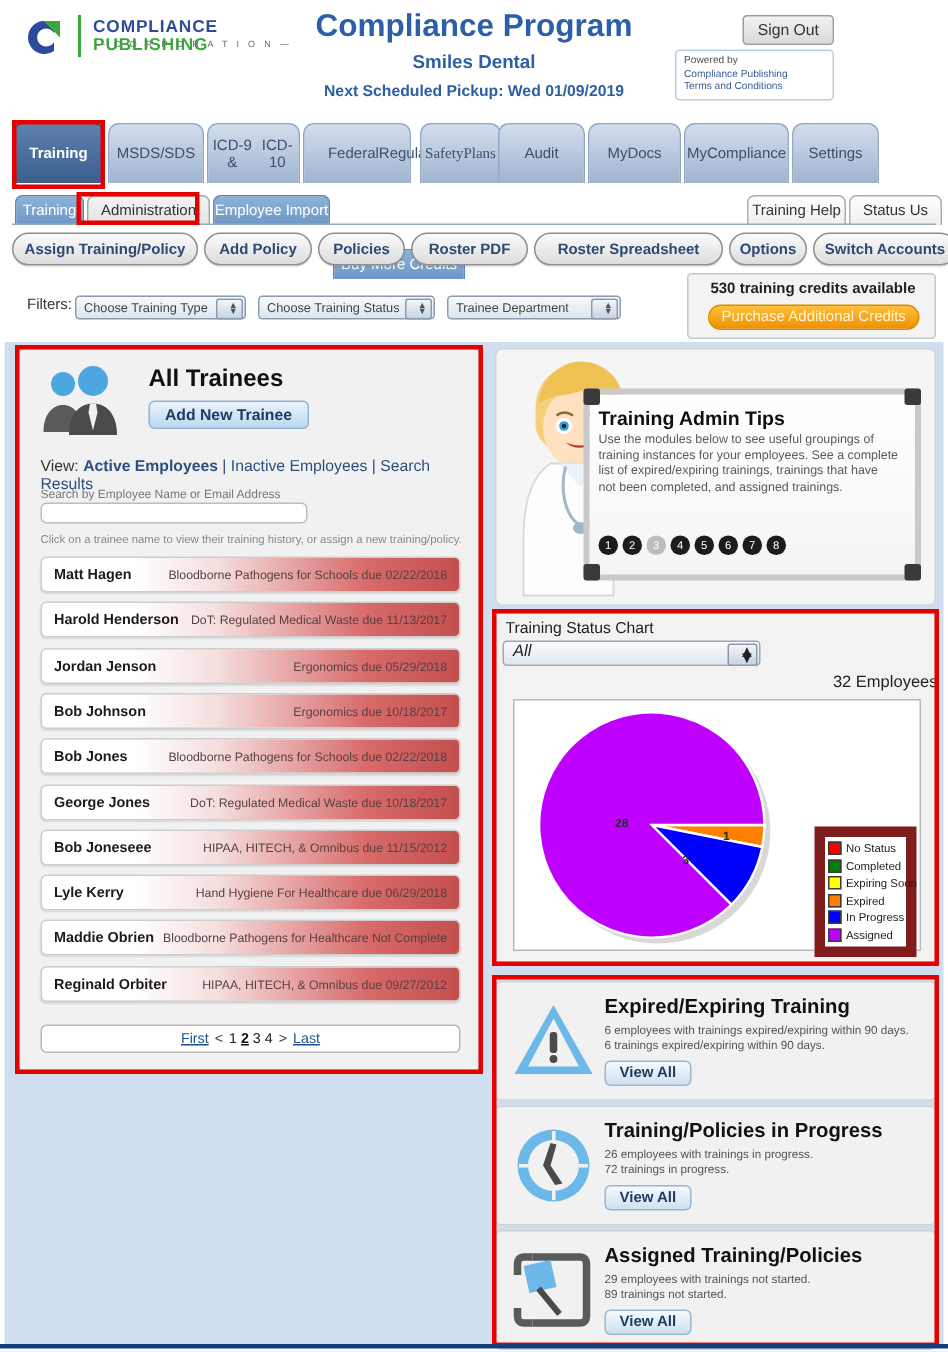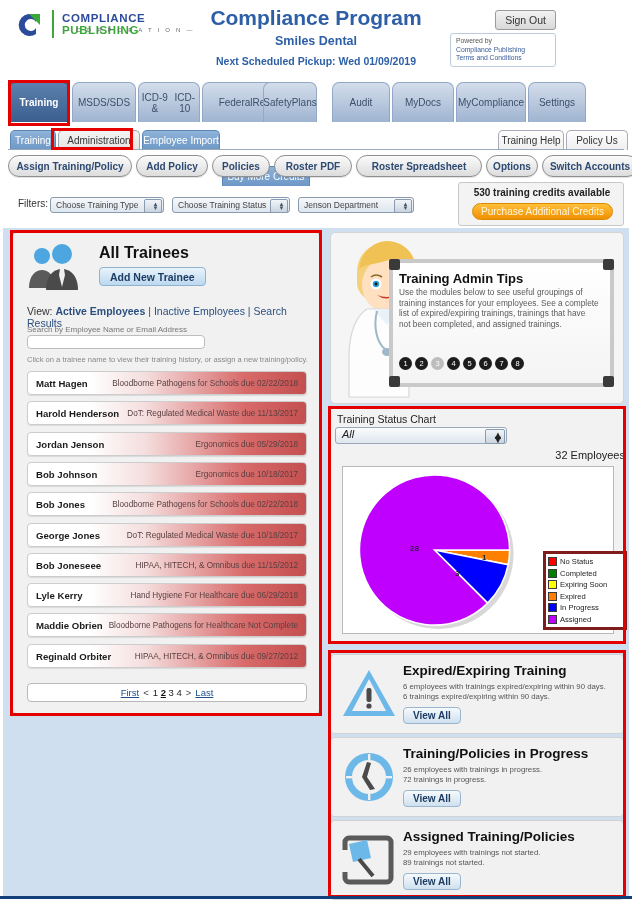--- a/index.html
+++ b/index.html
@@ -139,21 +139,21 @@
     background:#f2f2f2;border:1px solid #d0d0d0;box-sizing:border-box;}
   .chartlbl{position:absolute;left:6px;top:4px;font-size:10.5px;color:#222;}
   .chartsel{position:absolute;left:4px;top:18px;width:172px;height:17px;
     background:linear-gradient(#fbfcfd,#dfe6ee);border:1px solid #9aa8b8;border-radius:3px;box-sizing:border-box;
     display:flex;align-items:flex-start;cursor:pointer;font-style:italic;}
   .chartsel span{padding-left:6px;font-size:11px;color:#222;}
   .chartsel .spin{right:1px;top:1px;height:13px;width:12px;}
   .empcount{position:absolute;left:0;top:40px;width:294px;text-align:right;font-size:11px;color:#222;}
   .plot{position:absolute;left:11px;top:57px;width:272px;height:168px;background:#fff;border:1px solid #b9b9b9;box-sizing:border-box;}
   .pielabel{position:absolute;font-size:8px;color:#2a2a2a;font-weight:bold;}
-  .legend{position:absolute;left:200px;top:84px;width:84px;background:#fff;border:3px solid #7f1d1d;
+  .legend{position:absolute;left:200px;top:84px;width:68px;background:#fff;border:7px solid #7f1d1d;
     padding:2px 2px;box-sizing:border-box;}
   .lgrow{display:flex;align-items:center;height:11.5px;}
   .lgsw{width:9px;height:9px;border:1px solid #3a3a3a;margin-right:3px;box-sizing:border-box;flex:none;}
   .lgtx{font-size:7.6px;color:#1c1c1c;white-space:nowrap;}
 
   
   .modcard{position:absolute;left:330px;width:294px;height:80px;
     background:#f1f1f1;border:1px solid #d2d2d2;border-radius:4px;box-sizing:border-box;}
   .modcard .mico{position:absolute;left:10px;top:11px;width:56px;height:56px;}
   .modcard .mttl{position:absolute;left:72px;top:8px;font-size:13.5px;font-weight:bold;color:#111;white-space:nowrap;}
@@ -201,21 +201,21 @@
       <div class="mtab" style="left: 130px; width: 62px;">
         <span>ICD-9 &amp;</span>
         <br>
         <span>ICD-10</span>
       </div>
       <div class="mtab" style="left: 194px; width: 72px; padding-left: 48px;">
         <span>Federal</span>
         <br>
         <span>Regulations</span>
       </div>
-      <div class="mtab" style="left: 255px; width: 54px;">
+      <div class="mtab" style="left: 272px; width: 54px; font-family: Liberation Serif, serif;">
         <span>Safety</span>
         <br>
         <span>Plans</span>
       </div>
       <div class="mtab" style="left: 324px; width: 58px;">
         <span>Audit</span>
       </div>
       <div class="mtab" style="left: 384px; width: 62px;">
         <span>MyDocs</span>
       </div>
@@ -231,21 +231,21 @@
   <div class="redbox" style="left:8px;top:80px;width:62px;height:46px;"></div>
 
   <div class="subtabs" id="subtabs">
       <div class="stab" style="left: 0px; width: 46px;">Training</div>
       <div class="stab sel" style="left: 48px; width: 82px;">Administration</div>
       <div class="stab" style="left: 132px; width: 78px;">Employee Import</div>
       <div class="stab" style="left: 212px; width: 88px; margin-top: 36px;">Buy More Credits</div>
     </div>
   <div class="helptabs" id="helptabs" style="left:498px;">
       <div class="htab" style="left: 0px; width: 66px;">Training Help</div>
-      <div class="htab" style="left: 68px; width: 62px;">Policy Us</div>
+      <div class="htab" style="left: 68px; width: 62px;">Status Us</div>
     </div>
   <div class="subtabline"></div>
   <div class="redbox" style="left:51px;top:128px;width:82px;height:22px;"></div>
 
   <div class="actionbar" id="actionbar">
       <div class="abtn" style="left: 0px; width: 124px;">Assign Training/Policy</div>
       <div class="abtn" style="left: 128px; width: 72px;">Add Policy</div>
       <div class="abtn" style="left: 204px; width: 58px;">Policies</div>
       <div class="abtn" style="left: 266px; width: 78px;">Roster PDF</div>
       <div class="abtn" style="left: 348px; width: 126px;">Roster Spreadsheet</div>
@@ -257,21 +257,21 @@
   <div id="filterselects">
       <div class="fsel" style="left: 50px; width: 114px;">
         <span>Choose Training Type</span>
         <span class="spin">▲<br>▼</span>
       </div>
       <div class="fsel" style="left: 172px; width: 118px;">
         <span>Choose Training Status</span>
         <span class="spin">▲<br>▼</span>
       </div>
       <div class="fsel" style="left: 298px; width: 116px;">
-        <span>Jenson Department</span>
+        <span>Trainee Department</span>
         <span class="spin">▲<br>▼</span>
       </div>
     </div>
 
   <div class="credits">
     <div class="ctxt">530 training credits available</div>
     <div class="cbtn">Purchase Additional Credits</div>
   </div>
 
   <div class="leftpanel">

